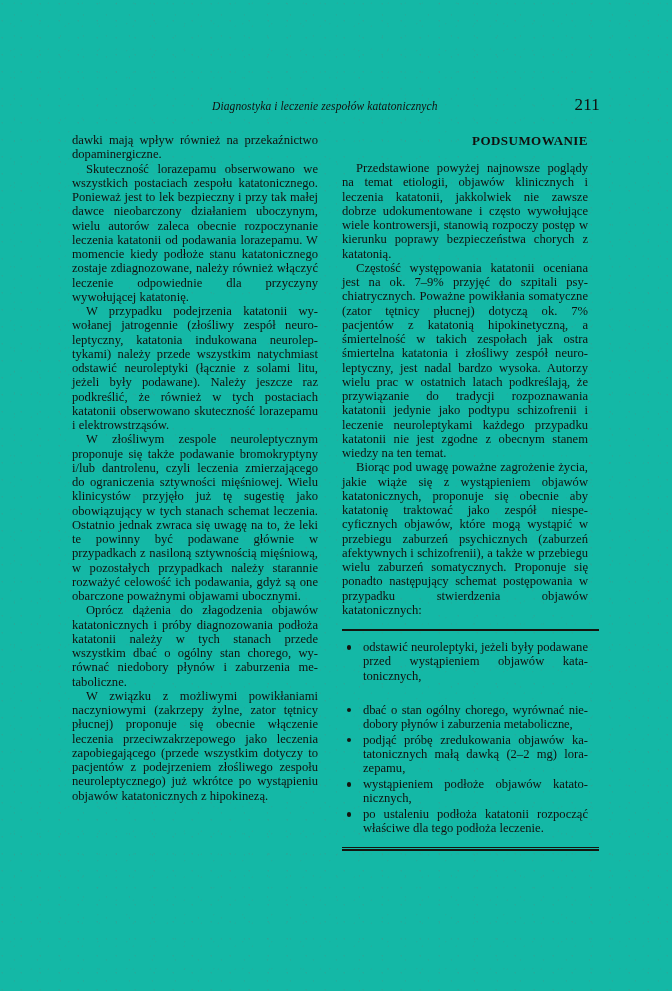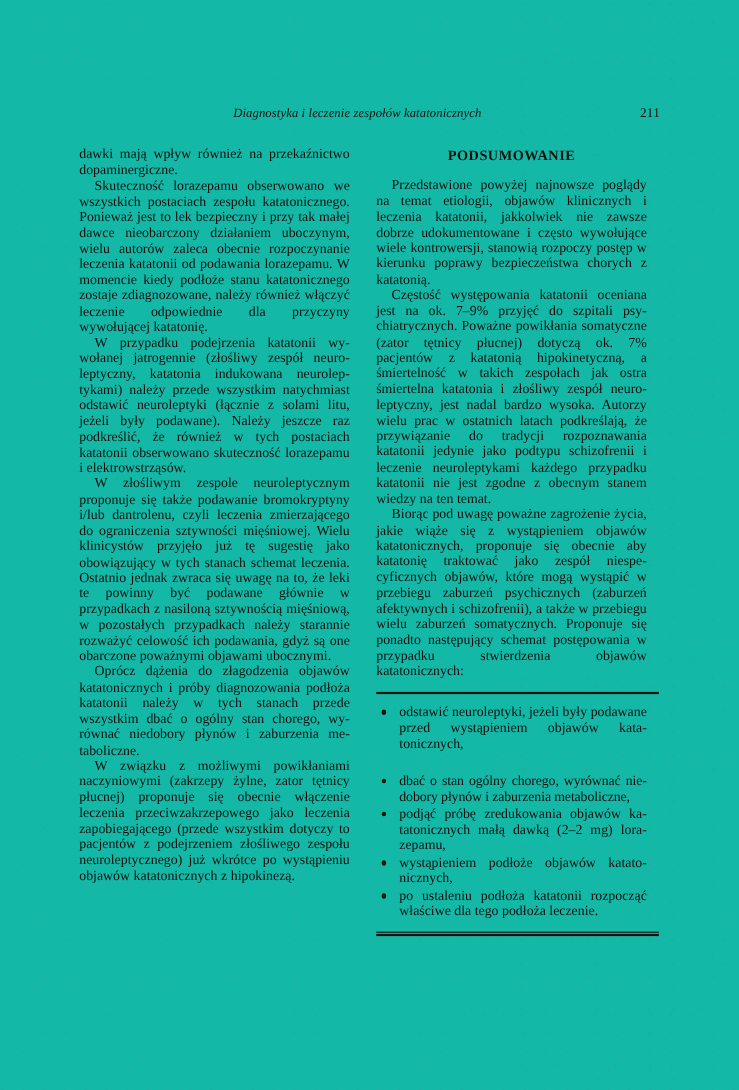--- a/index.html
+++ b/index.html
@@ -42,21 +42,21 @@
     justify-content: space-between;
   }
   .running-title {
     font-style: italic;
     font-size: 11.5px;
     letter-spacing: .1px;
     white-space: nowrap;
     margin-left: 140px;
   }
   .folio {
-    font-size: 12px;
+    font-size: 17px;
     letter-spacing: .2px;
     margin-left: 47px;
   }
 
   .columns {
     position: absolute;
     top: 133px;
     left: 72px;
     width: 528px;
   }
@@ -77,21 +77,21 @@
     word-spacing: .1px;
   }
   p.indent { text-indent: 14px; }
 
   h2.section-title {
     margin: 0 0 13px 0;
     font-size: 13px;
     font-weight: bold;
     letter-spacing: .45px;
     line-height: 15px;
-    text-align: center;
+    text-align: right;
   }
 
   .rule-top {
     width: 257px;
     height: 0;
     border-top: 2.2px solid #15140f;
     margin: 12px 0 9px 0;
   }
   .rule-bottom {
     width: 257px;

